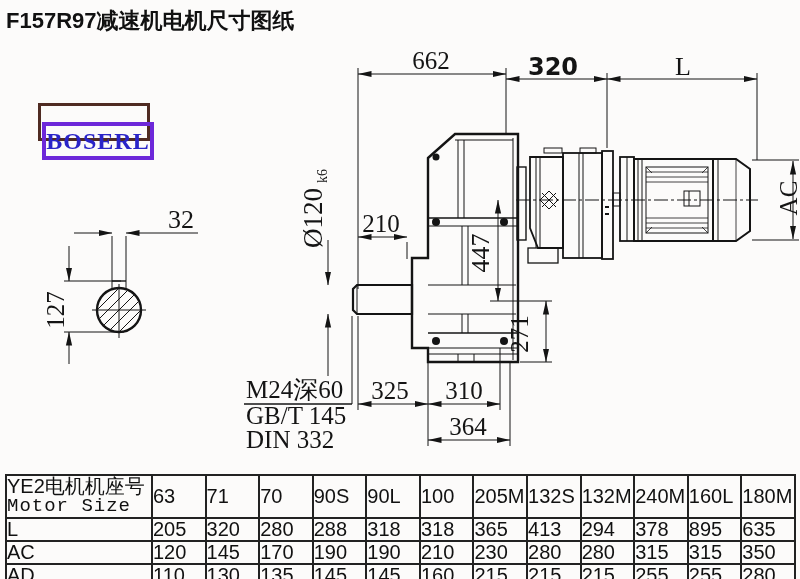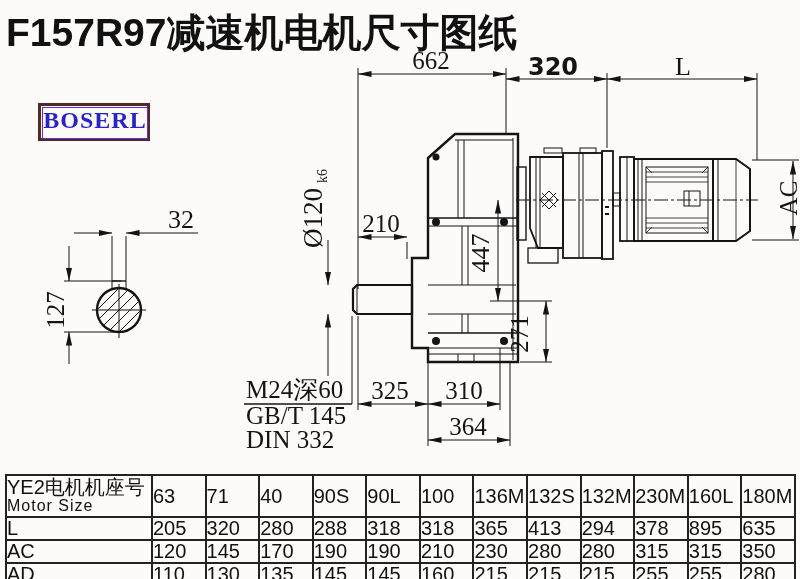--- a/index.html
+++ b/index.html
@@ -1,37 +1,37 @@
 <!DOCTYPE html>
 <html><head>
 <meta charset="utf-8">
 <style>
   html,body{margin:0;padding:0;background:#fff;}
   .canvas{position:relative;width:800px;height:579px;background:#fcfbfa;overflow:hidden;
           font-family:"Liberation Sans",sans-serif;}
-  .page-title{position:absolute;left:6px;top:6px;font-size:39px;font-weight:bold;color:#111;
+  .page-title{position:absolute;left:6px;top:6px;font-size:22px;font-weight:bold;color:#111;
               letter-spacing:0px;white-space:nowrap;}
   .logo-box{position:absolute;left:38px;top:103px;width:104px;height:30px;
             border:3px solid #4f2b22;padding:1px;background:#fcfbfa;}
-  .logo-inner{width:100%;height:100%;border:1px solid #6d28d9;display:flex;align-items:flex-start;
-              justify-content:center;}
+  .logo-inner{width:100%;height:100%;border:4px solid #6d28d9;display:flex;align-items:center;
+              justify-content:center;margin-top:15px;}
   .logo-text{font-family:"Liberation Serif",serif;font-weight:bold;font-size:24px;color:#2a24c8;
              letter-spacing:1px;line-height:1;}
   svg{position:absolute;left:0;top:0;}
   svg text{fill:#141414;font-family:"Liberation Serif",serif;}
   .dim-bold{font-family:"DejaVu Sans","Liberation Sans",sans-serif;font-weight:bold;}
   
   .dim-table{position:absolute;left:5px;top:474px;width:791px;border-collapse:collapse;
              table-layout:fixed;color:#111;background:#fcfbfa;}
   .dim-table th,.dim-table td{border:2px solid #222;text-align:left;vertical-align:middle;
              padding:0;font-weight:normal;font-size:20px;line-height:1.05;}
   tr.hdr{height:42px;}
   tr.data{height:20px;}
   .th-cjk{font-size:20px;}
-  .th-mono{font-family:Liberation Sans, sans-serif;font-size:16px;letter-spacing:1px;}
+  .th-mono{font-family:Liberation Mono, monospace;font-size:19px;letter-spacing:1px;}
 </style>
 </head>
 <body>
 
 <div class="canvas">
 
   <div class="page-title">F157R97减速机电机尺寸图纸</div>
 
   <div class="logo-box">
     <div class="logo-inner">
@@ -247,28 +247,28 @@
         <col span="12">
       </colgroup>
     <tbody>
         <tr class="hdr">
       <th>
         <div class="th-cjk">YE2电机机座号</div>
         <div class="th-mono">Motor Size</div>
       </th>
       <th>63</th>
       <th>71</th>
-      <th>40</th>
+      <th>70</th>
       <th>90S</th>
       <th>90L</th>
       <th>100</th>
-      <th>136M</th>
+      <th>205M</th>
       <th>132S</th>
       <th>132M</th>
-      <th>230M</th>
+      <th>240M</th>
       <th>160L</th>
       <th>180M</th>
     </tr>
     <tr class="data">
       <td>L</td>
       <td>205</td>
       <td>320</td>
       <td>280</td>
       <td>288</td>
       <td>318</td>

